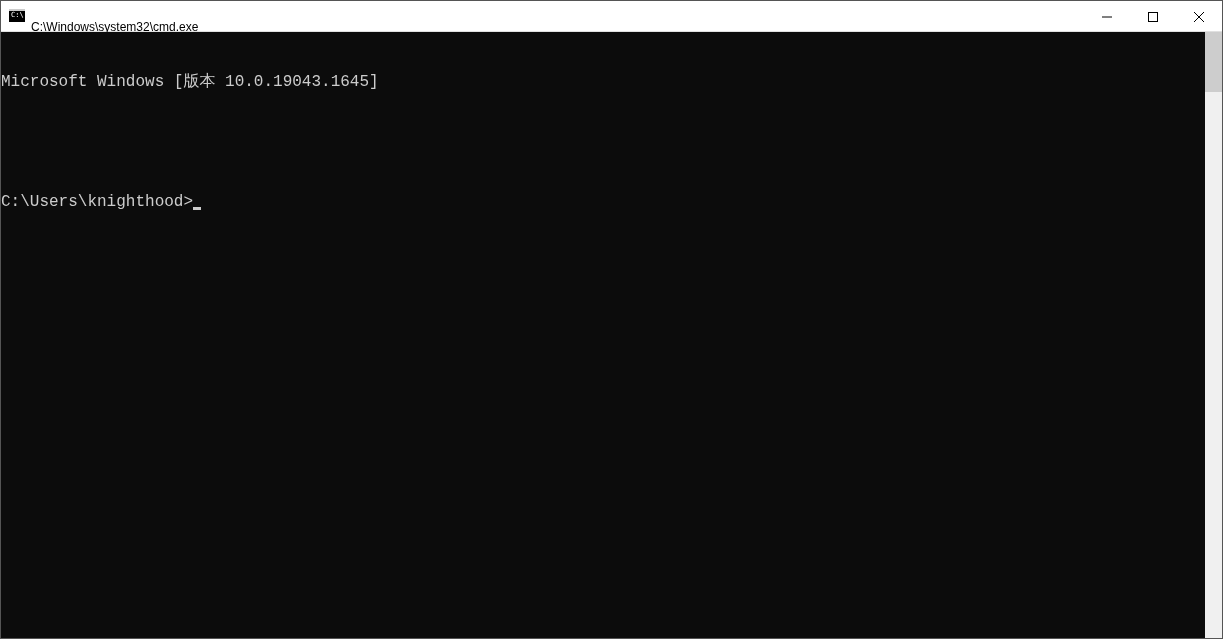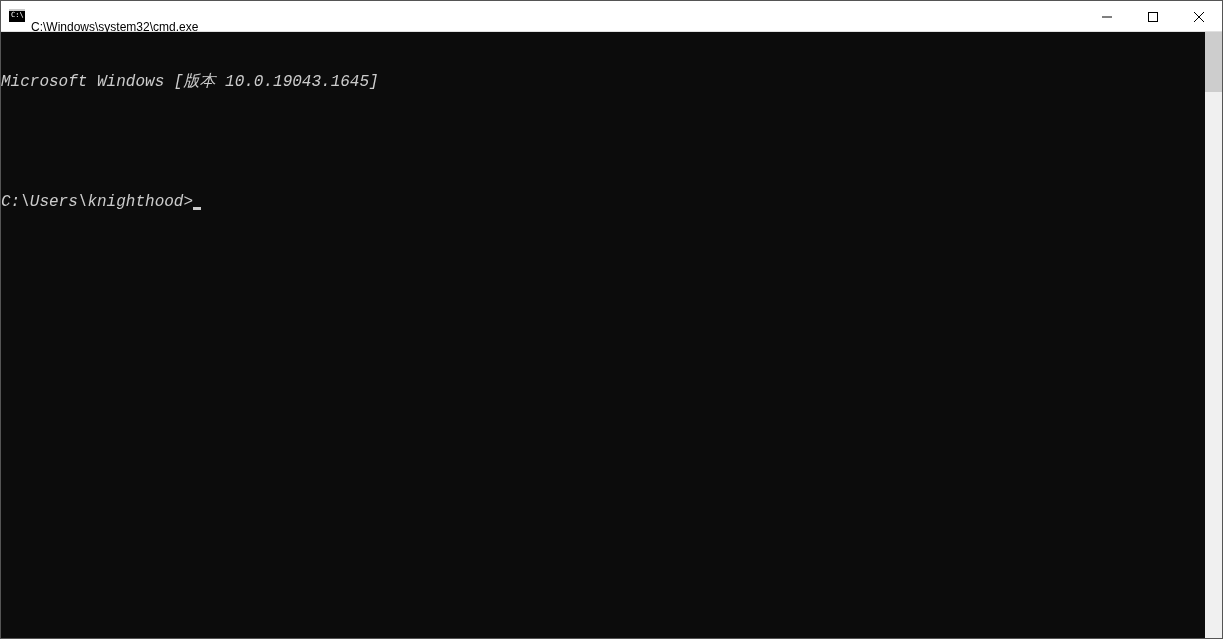--- a/index.html
+++ b/index.html
@@ -63,21 +63,20 @@
     .console {
       flex: 1;
       background: #0c0c0c;
       color: #cccccc;
       font-family: Consolas, "NSimSun", "SimSun", "Courier New", monospace;
       font-size: 16px;
       line-height: 20px;
       white-space: pre;
       padding: 0px 0 0 0;
       overflow: hidden;
-      font-style: italic;
     }
     .console-line {
       white-space: pre;
     }
     .prompt-line {
       display: flex;
       align-items: flex-start;
     }
     .cursor {
       display: inline-block;

